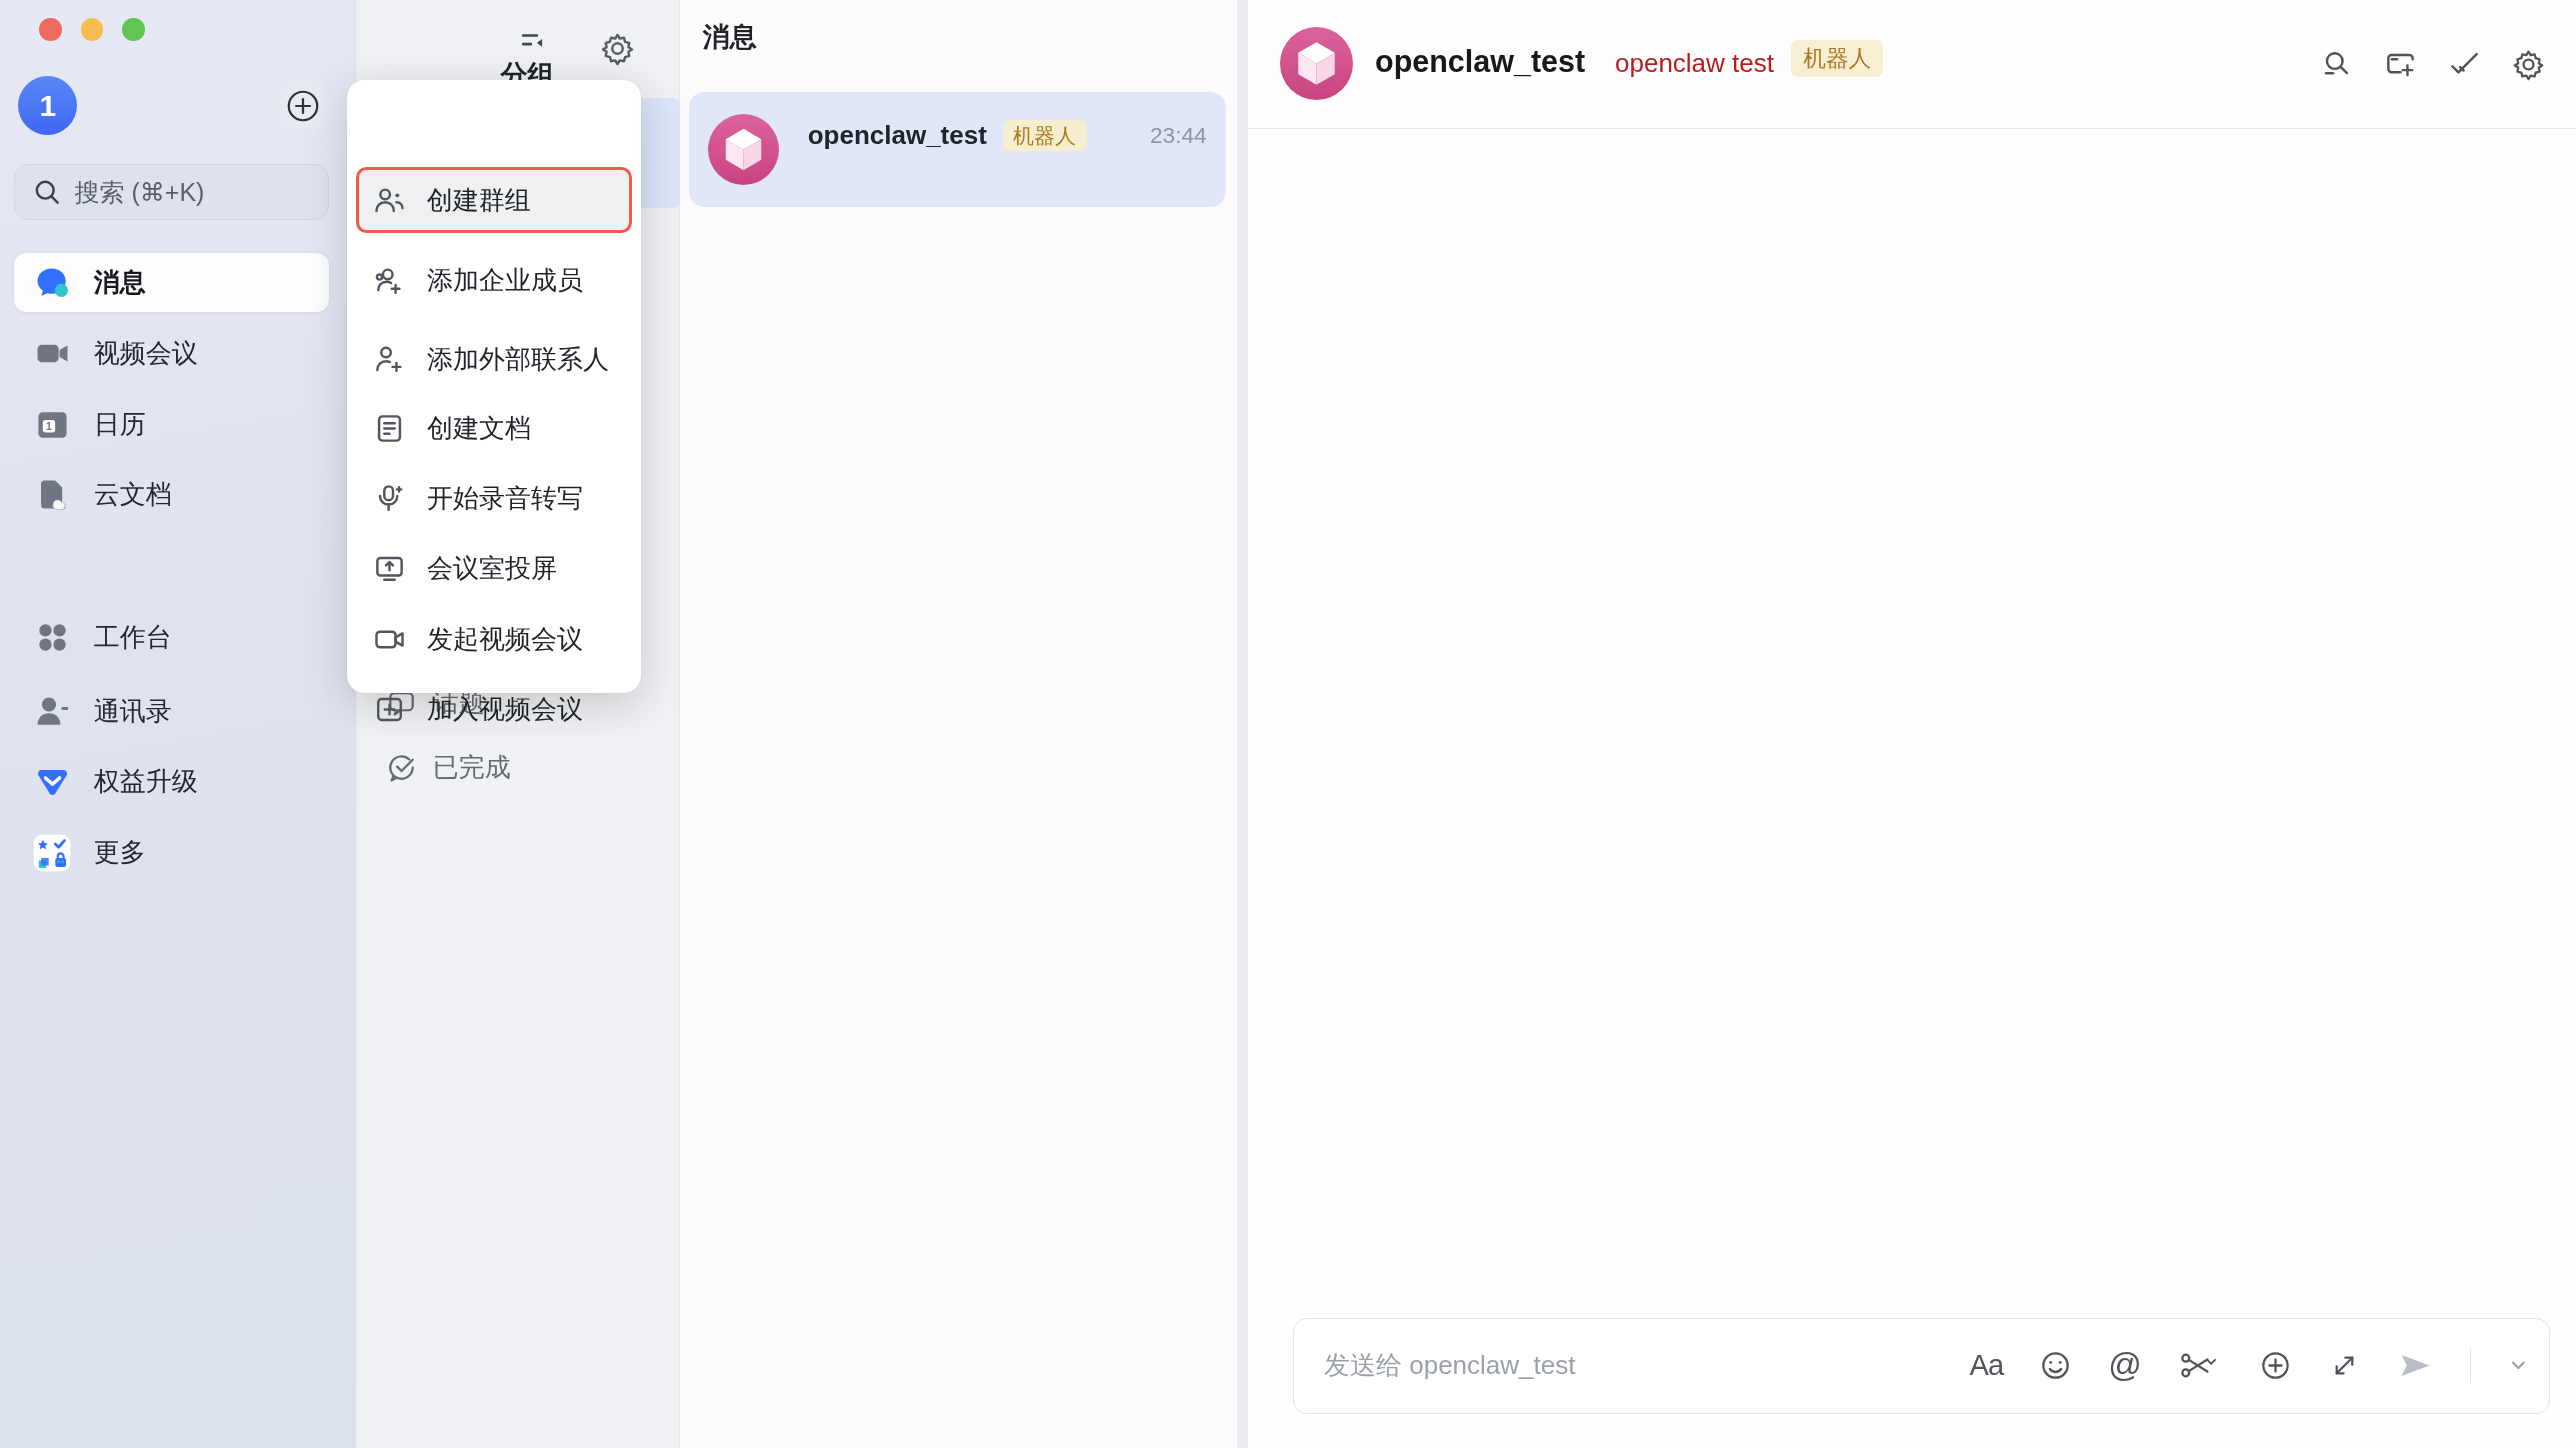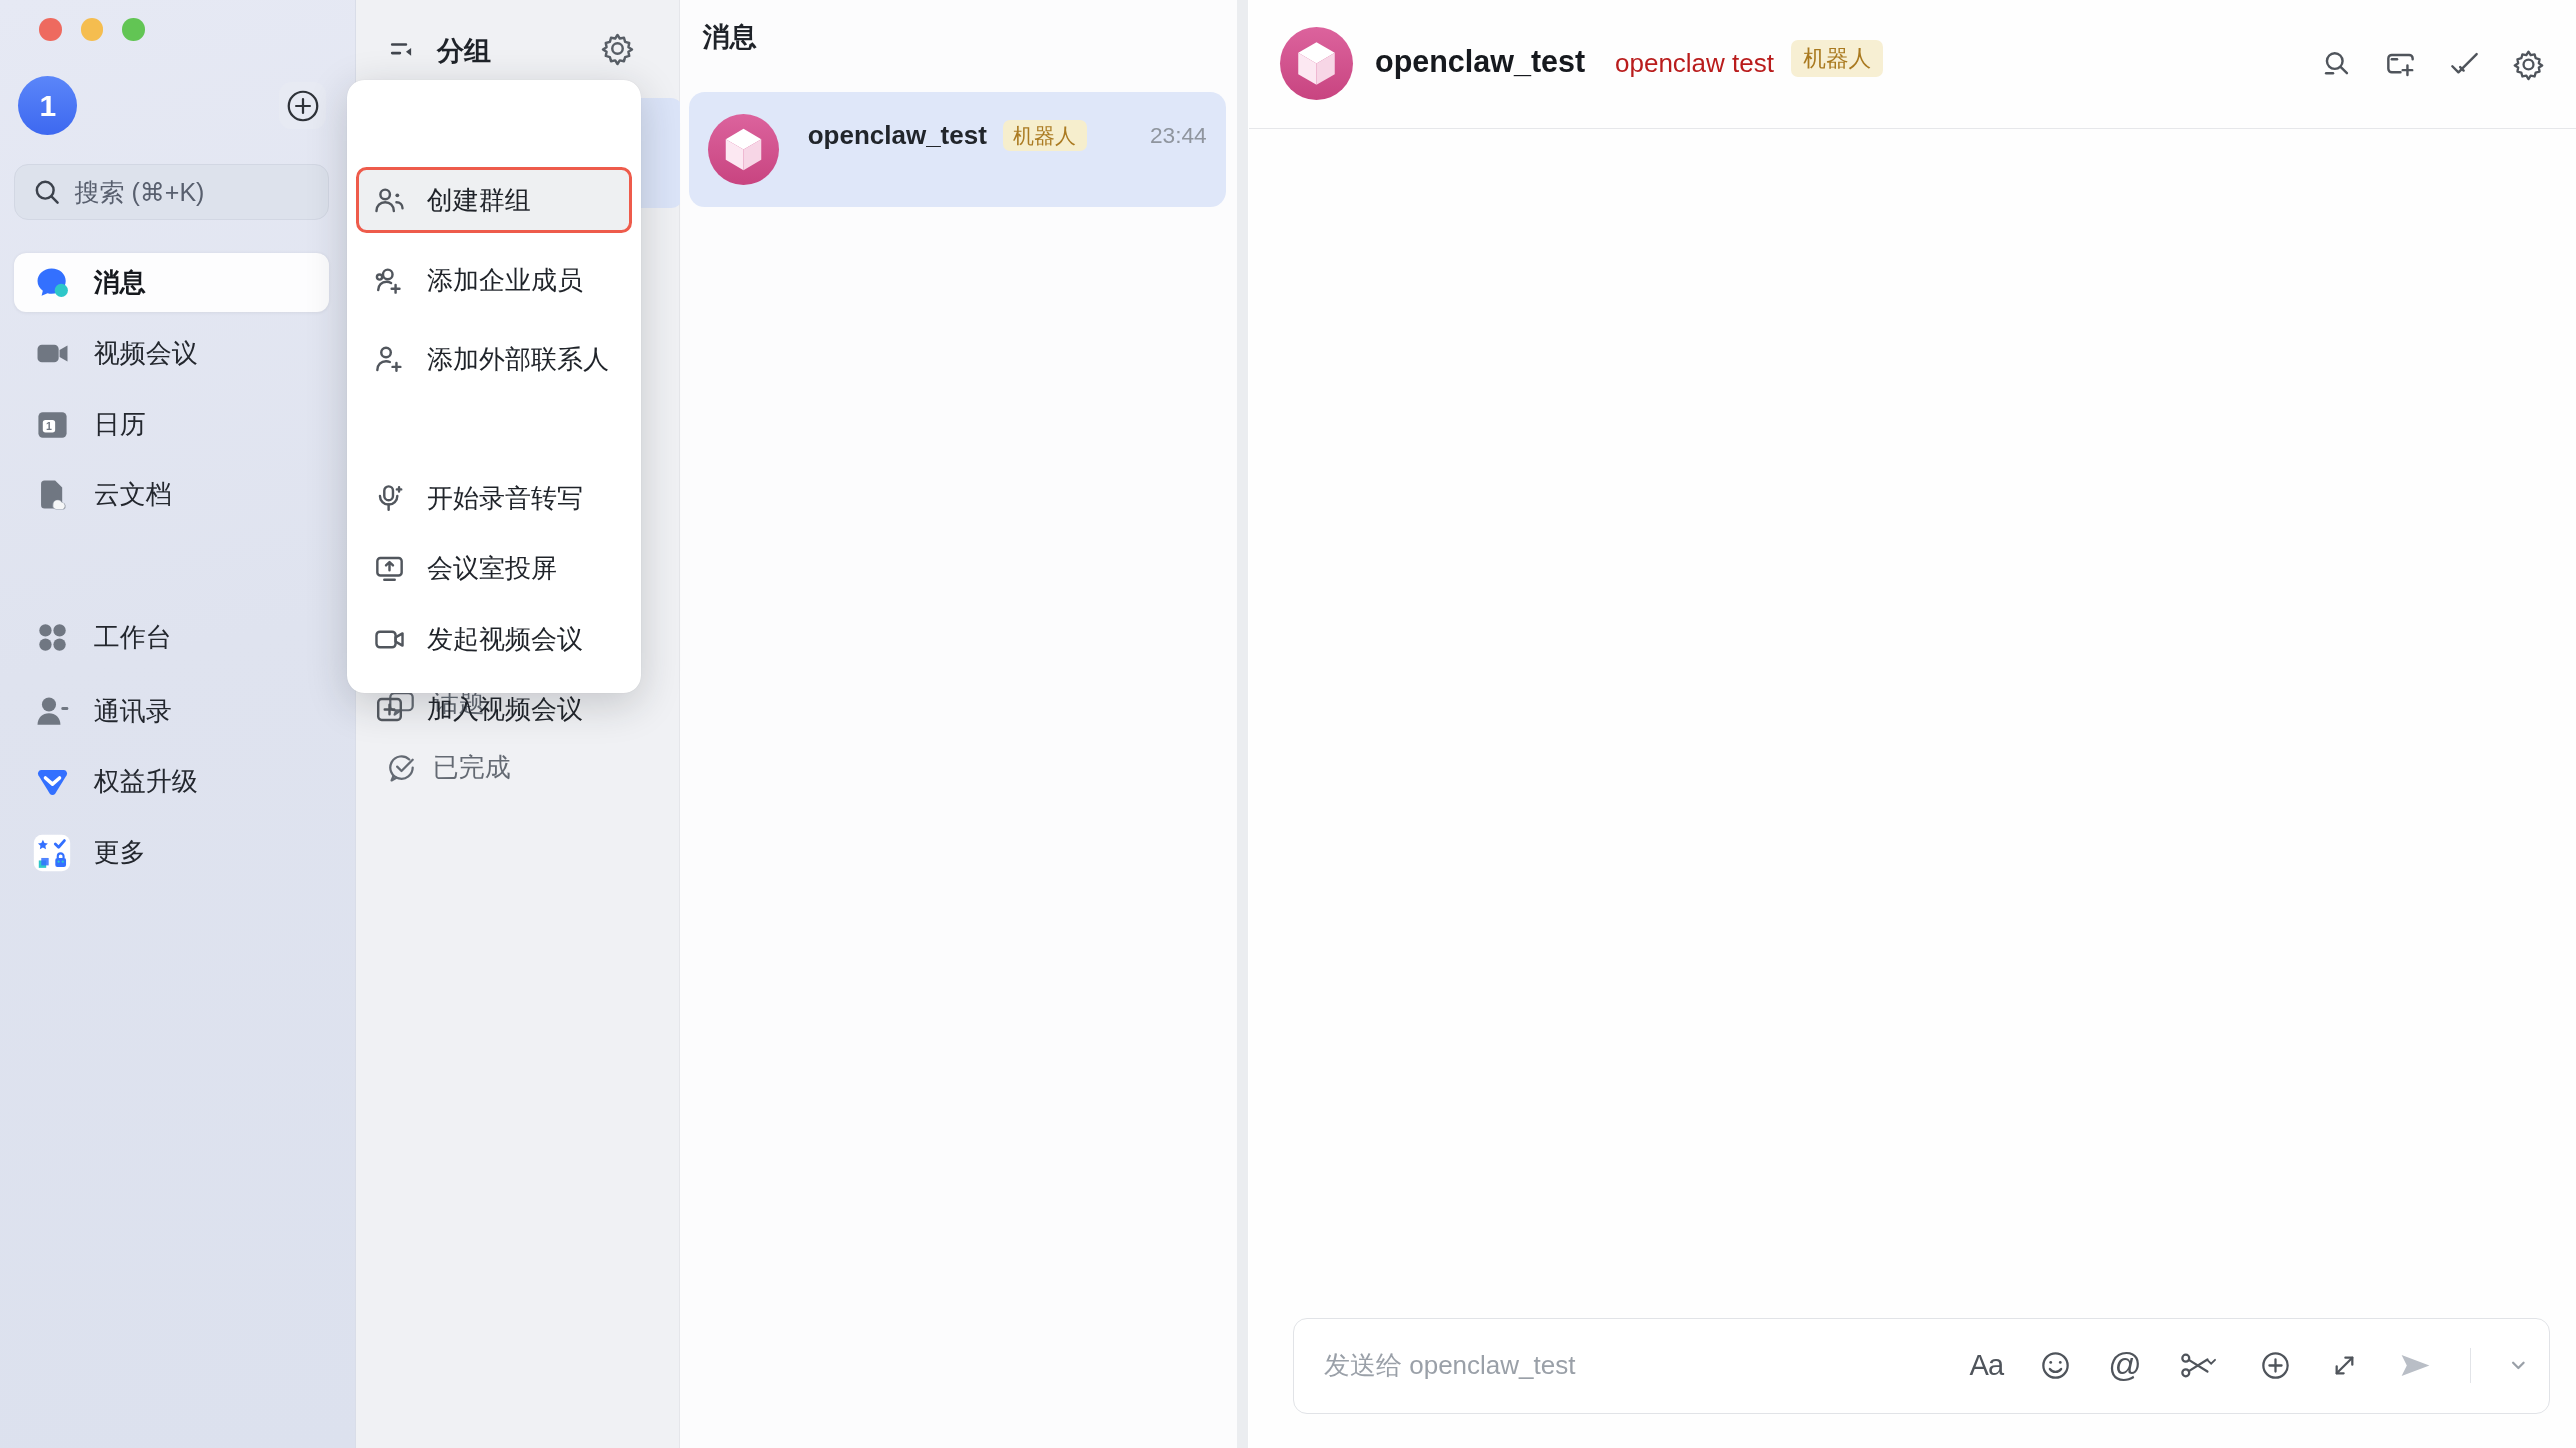--- a/index.html
+++ b/index.html
@@ -27,21 +27,21 @@
   .nav-item { position:absolute; left:14px; width:315px; height:59px; border-radius:12.2px;
     display:flex; align-items:center; padding-left:19px; }
   .nav-item.active { background:#fdfdfe; box-shadow:0 0.9px 3.5px rgba(31,35,41,.07); }
   .nav-item .nicon { width:38px; height:38px; display:flex; align-items:center; justify-content:center; }
   .nav-item .nlabel { margin-left:22.7px; font-size:26px; font-weight:500; color:#23272e; }
   .nav-item.active .nlabel { font-weight:700; color:#16191e; }
 
   
   .groups-panel { position:absolute; left:356px; top:0; width:324px; height:1448px;
     background:#f0f1f4; border-right:0.9px solid #e5e6ea; }
-  .gp-header { position:absolute; left:356px; top:26px; width:324px; height:49px; display:flex; align-items:center; }
+  .gp-header { position:absolute; left:356px; top:26px; width:324px; height:49px; display:flex; align-items:center;flex-direction:column; }
   .gp-collapse { margin-left:31px; color:#41464e; }
   .gp-title { margin-left:19px; font-size:27px; font-weight:700; color:#1f2329; }
   .gp-gear { position:absolute; right:45px; top:5.2px; color:#585e66; font-size:38px; line-height:38px; }
   .gp-sliver { position:absolute; left:610px; top:98px; width:73px; height:110px; border-radius:12.2px; background:#dbe4f8; }
   .gp-row { position:absolute; left:356px; width:324px; height:56px; display:flex; align-items:center; color:#646a73; }
   .gp-row .gicon { margin-left:30px; width:31px; height:31px; }
   .gp-row .glabel { margin-left:15.7px; font-size:26px; }
 
   
   .menu { position:absolute; left:347px; top:80px; width:294px; height:613px; background:#fff;
@@ -295,20 +295,29 @@
       <span class="micon icon">
         <svg width="33" height="33" viewBox="0 0 38 38" fill="none" stroke="#51565d" stroke-width="2.8" stroke-linecap="round" stroke-linejoin="round">
           <circle cx="15" cy="11" r="5.5"></circle>
           <path d="M5 31c0-6 4.3-10 10-10 1.6 0 3.1.3 4.4.9"></path>
           <path d="M27 23v9M22.5 27.5h9"></path>
         </svg>
       </span>
       <span class="mlabel">添加外部联系人</span>
     </div>
 
+    <div class="menu-item" style="top:315px">
+      <span class="micon icon">
+        <svg width="33" height="33" viewBox="0 0 38 38" fill="none" stroke="#51565d" stroke-width="2.8" stroke-linecap="round" stroke-linejoin="round">
+          <rect x="7" y="5" width="24" height="28" rx="4"></rect>
+          <path d="M13 13h12M13 19h12M13 25h6"></path>
+        </svg>
+      </span>
+      <span class="mlabel">创建文档</span>
+    </div>
 
     <div class="menu-item" style="top:385px">
       <span class="micon icon">
         <svg width="33" height="33" viewBox="0 0 38 38" fill="none" stroke="#51565d" stroke-width="2.8" stroke-linecap="round" stroke-linejoin="round">
           <rect x="13" y="5" width="10" height="16" rx="5"></rect>
           <path d="M8 16a10 10 0 0 0 20 0"></path>
           <path d="M18 26v6"></path>
           <path d="M30 6v5M27.5 8.5h5"></path>
         </svg>
       </span>

